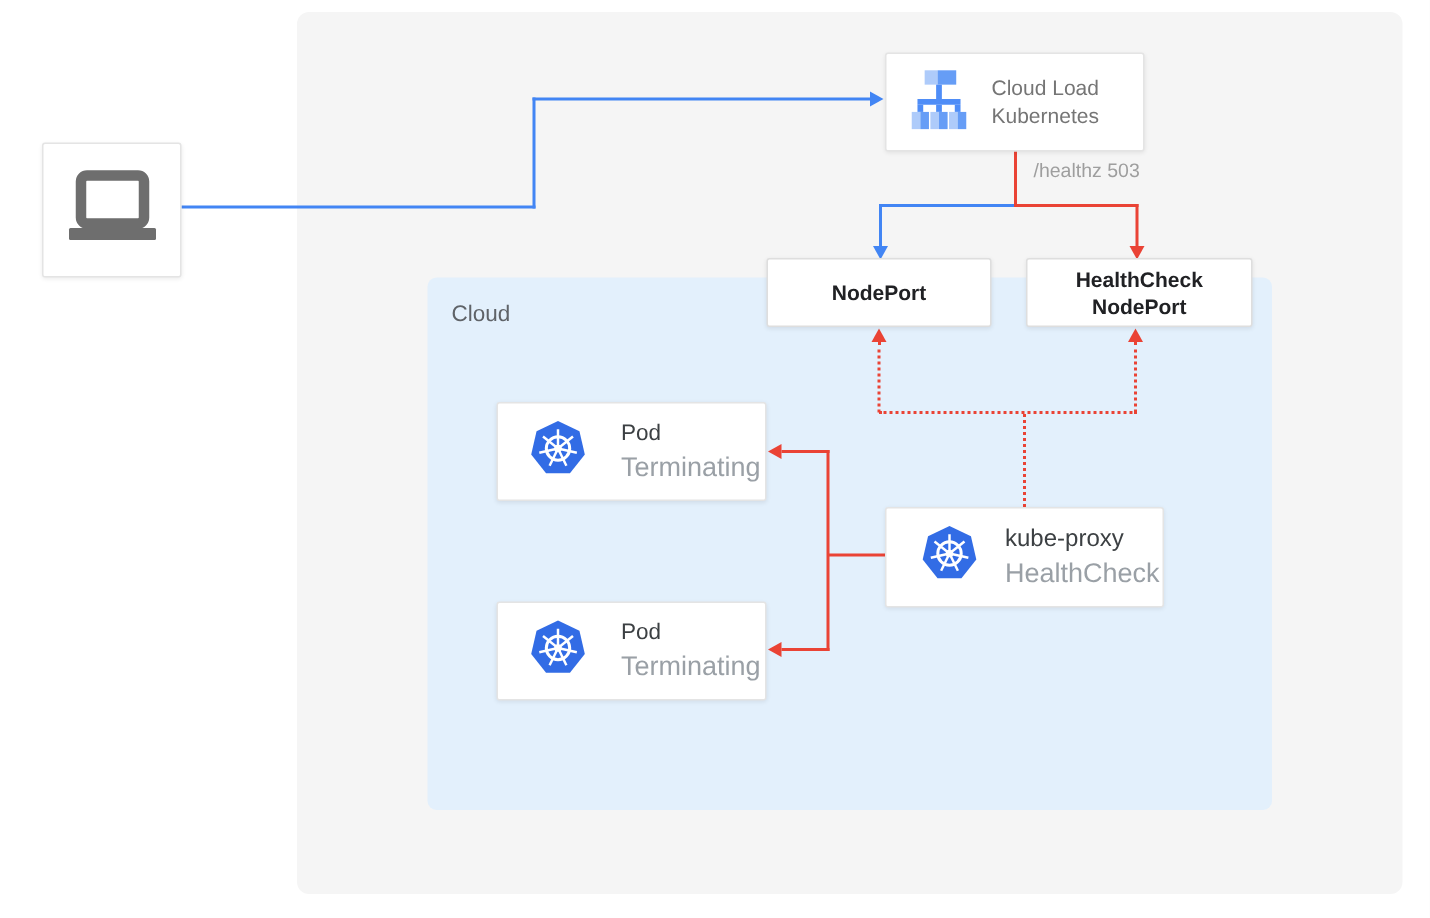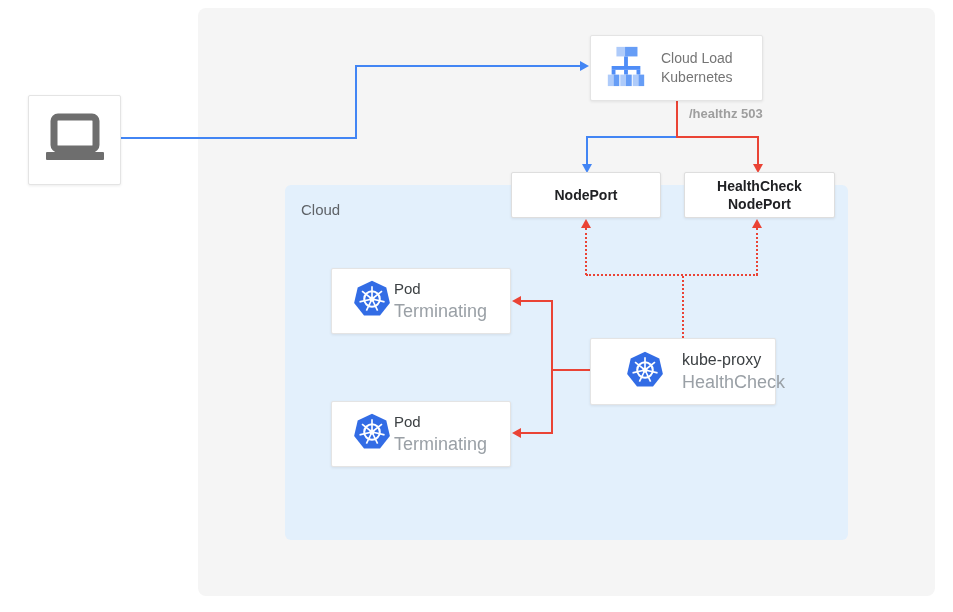--- a/index.html
+++ b/index.html
@@ -46,44 +46,44 @@
   .card-clb .title { font-size: 14px; color: #757575; }
 
   .card-port {
     justify-content: center; text-align: center;
     font-weight: bold; color: #202124; font-size: 14px; line-height: 1.3;
     border-color: #dedede;
   }
   .card-nodeport { left: 511px; top: 172px; width: 150px; height: 46px; }
   .card-hcport   { left: 684px; top: 172px; width: 151px; height: 46px; }
 
-  .card-pod { left: 331px; width: 180px; height: 66px; padding-left: 18px; gap: 0; }
+  .card-pod { left: 331px; width: 180px; height: 66px; padding-left: 18px; gap: 20px; }
   .card-pod1 { top: 268px; }
   .card-pod2 { top: 401px; }
-  .card-kproxy { left: 590px; top: 338px; width: 186px; height: 67px; padding-left: 32px; gap: 15px; }
+  .card-kproxy { left: 590px; top: 338px; width: 186px; height: 67px; padding-left: 20px; gap: 15px; }
   .card-kproxy .title { font-size: 16px; }
 
   
   .ln { position: absolute; z-index: 1; }
   .blue  { background: #4285f4; }
   .red   { background: #ea4335; }
   .dotv { position: absolute; z-index: 1; width: 0; border-left: 2px dotted #ea4335; }
   .doth { position: absolute; z-index: 1; height: 0; border-top: 2px dotted #ea4335; }
 
   
   .ar { position: absolute; width: 0; height: 0; z-index: 2; }
   .ar-right-blue { border-top: 5px solid transparent; border-bottom: 5px solid transparent; border-left: 9px solid #4285f4; }
   .ar-down-blue  { border-left: 5px solid transparent; border-right: 5px solid transparent; border-top: 9px solid #4285f4; }
   .ar-down-red   { border-left: 5px solid transparent; border-right: 5px solid transparent; border-top: 9px solid #ea4335; }
   .ar-up-red     { border-left: 5px solid transparent; border-right: 5px solid transparent; border-bottom: 9px solid #ea4335; }
   .ar-left-red   { border-top: 5px solid transparent; border-bottom: 5px solid transparent; border-right: 9px solid #ea4335; }
 
   .healthz {
     position: absolute; left: 689px; top: 106px;
-    font-size: 13px; font-weight: bold; color: #9e9e9e; z-index: 2;
+    font-size: 13px; font-weight: normal; color: #9e9e9e; z-index: 2;
   }
 </style>
 </head>
 <body>
 
 <div class="stage">
 
   <div class="panel-gray"></div>
   <div class="panel-nodes"></div>
   <div class="nodes-label">Cloud</div>

